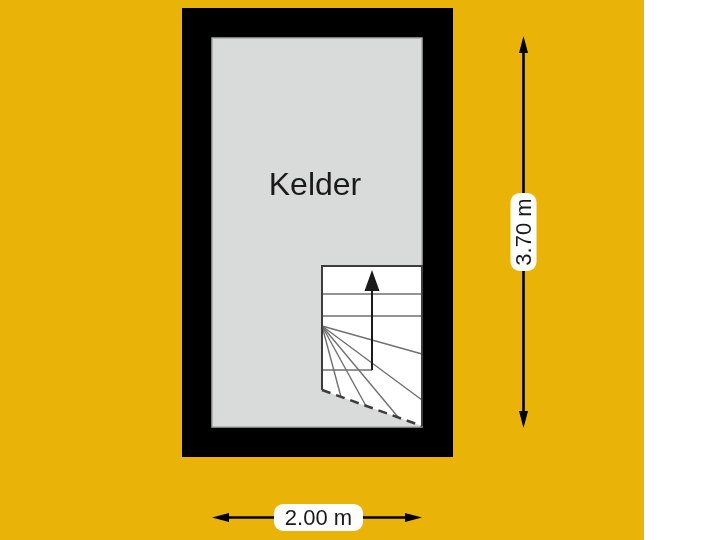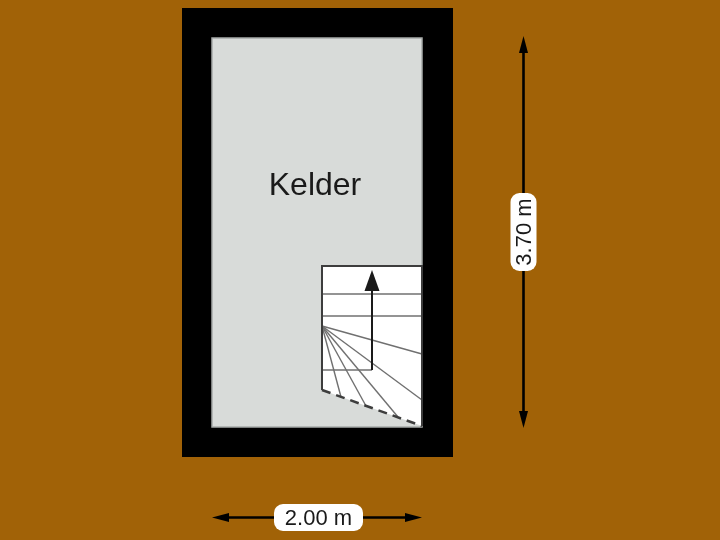--- a/index.html
+++ b/index.html
@@ -2,23 +2,23 @@
 <html><head>
 <meta charset="utf-8">
 <style>
   html, body {
     margin: 0;
     padding: 0;
     background: #ffffff;
   }
   .stage {
     position: relative;
-    width: 720px;
+    width: 644px;
     height: 540px;
-    background: #a16207;
+    background: #eab308;
     overflow: hidden;
   }
   svg text {
     font-family: "Liberation Sans", "DejaVu Sans", sans-serif;
   }
   .room-label {
     font-size: 32px;
   }
   .dim-label {
     font-size: 22px;

